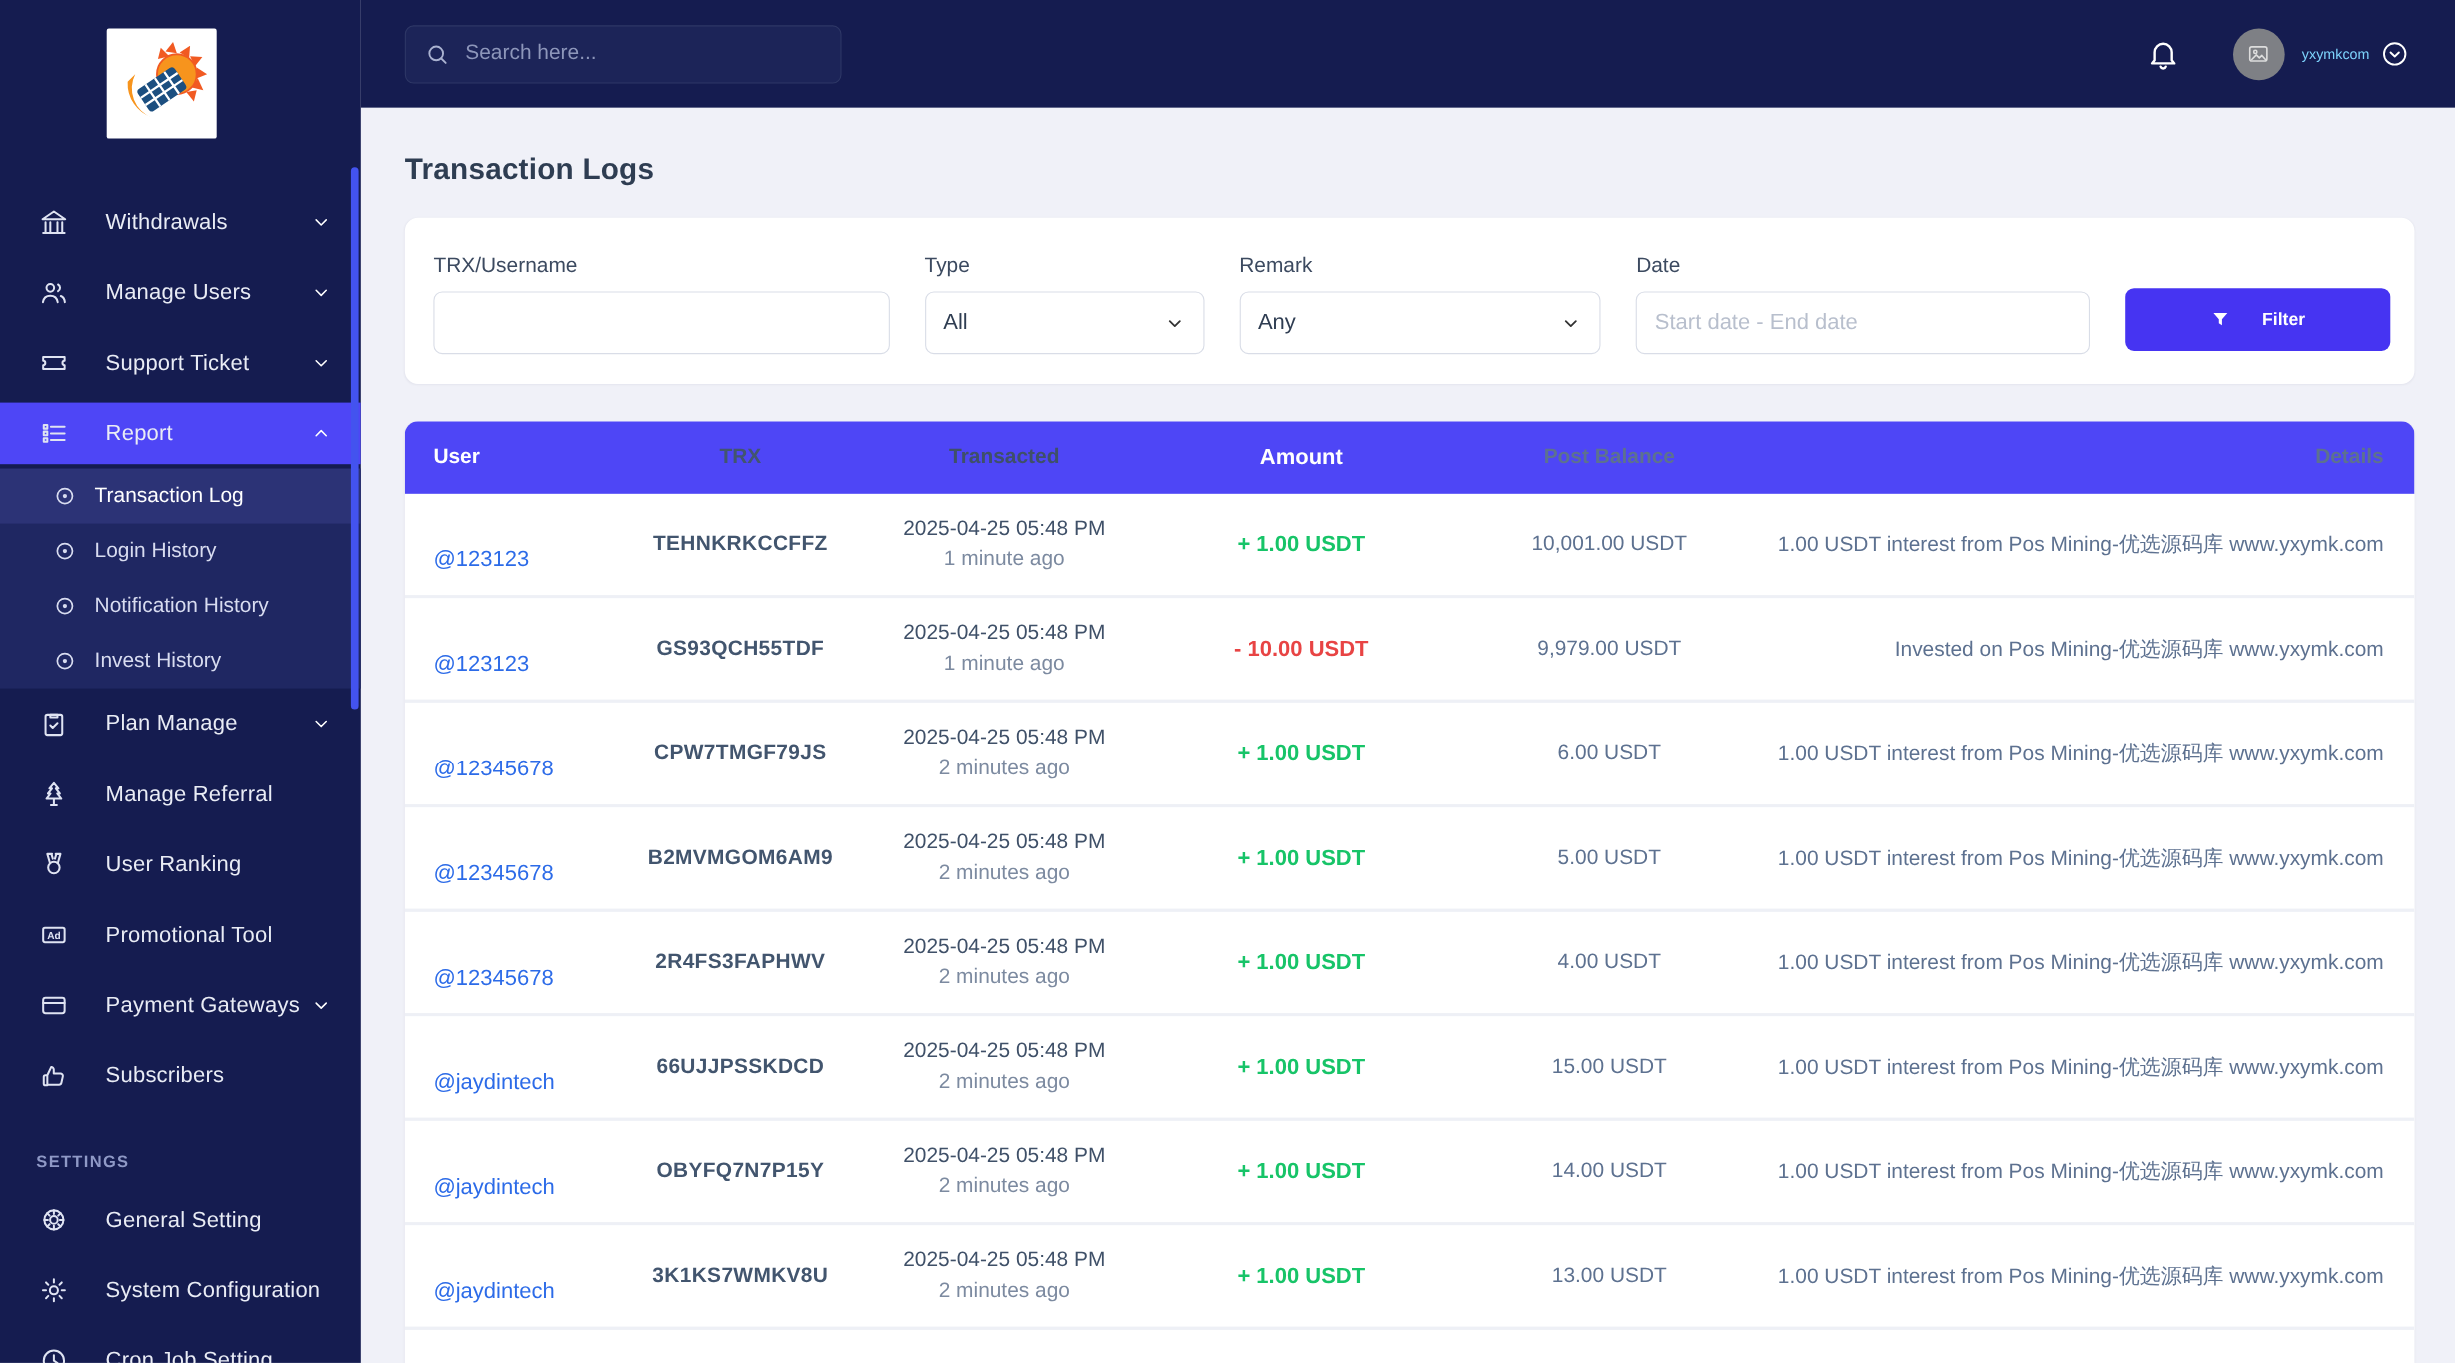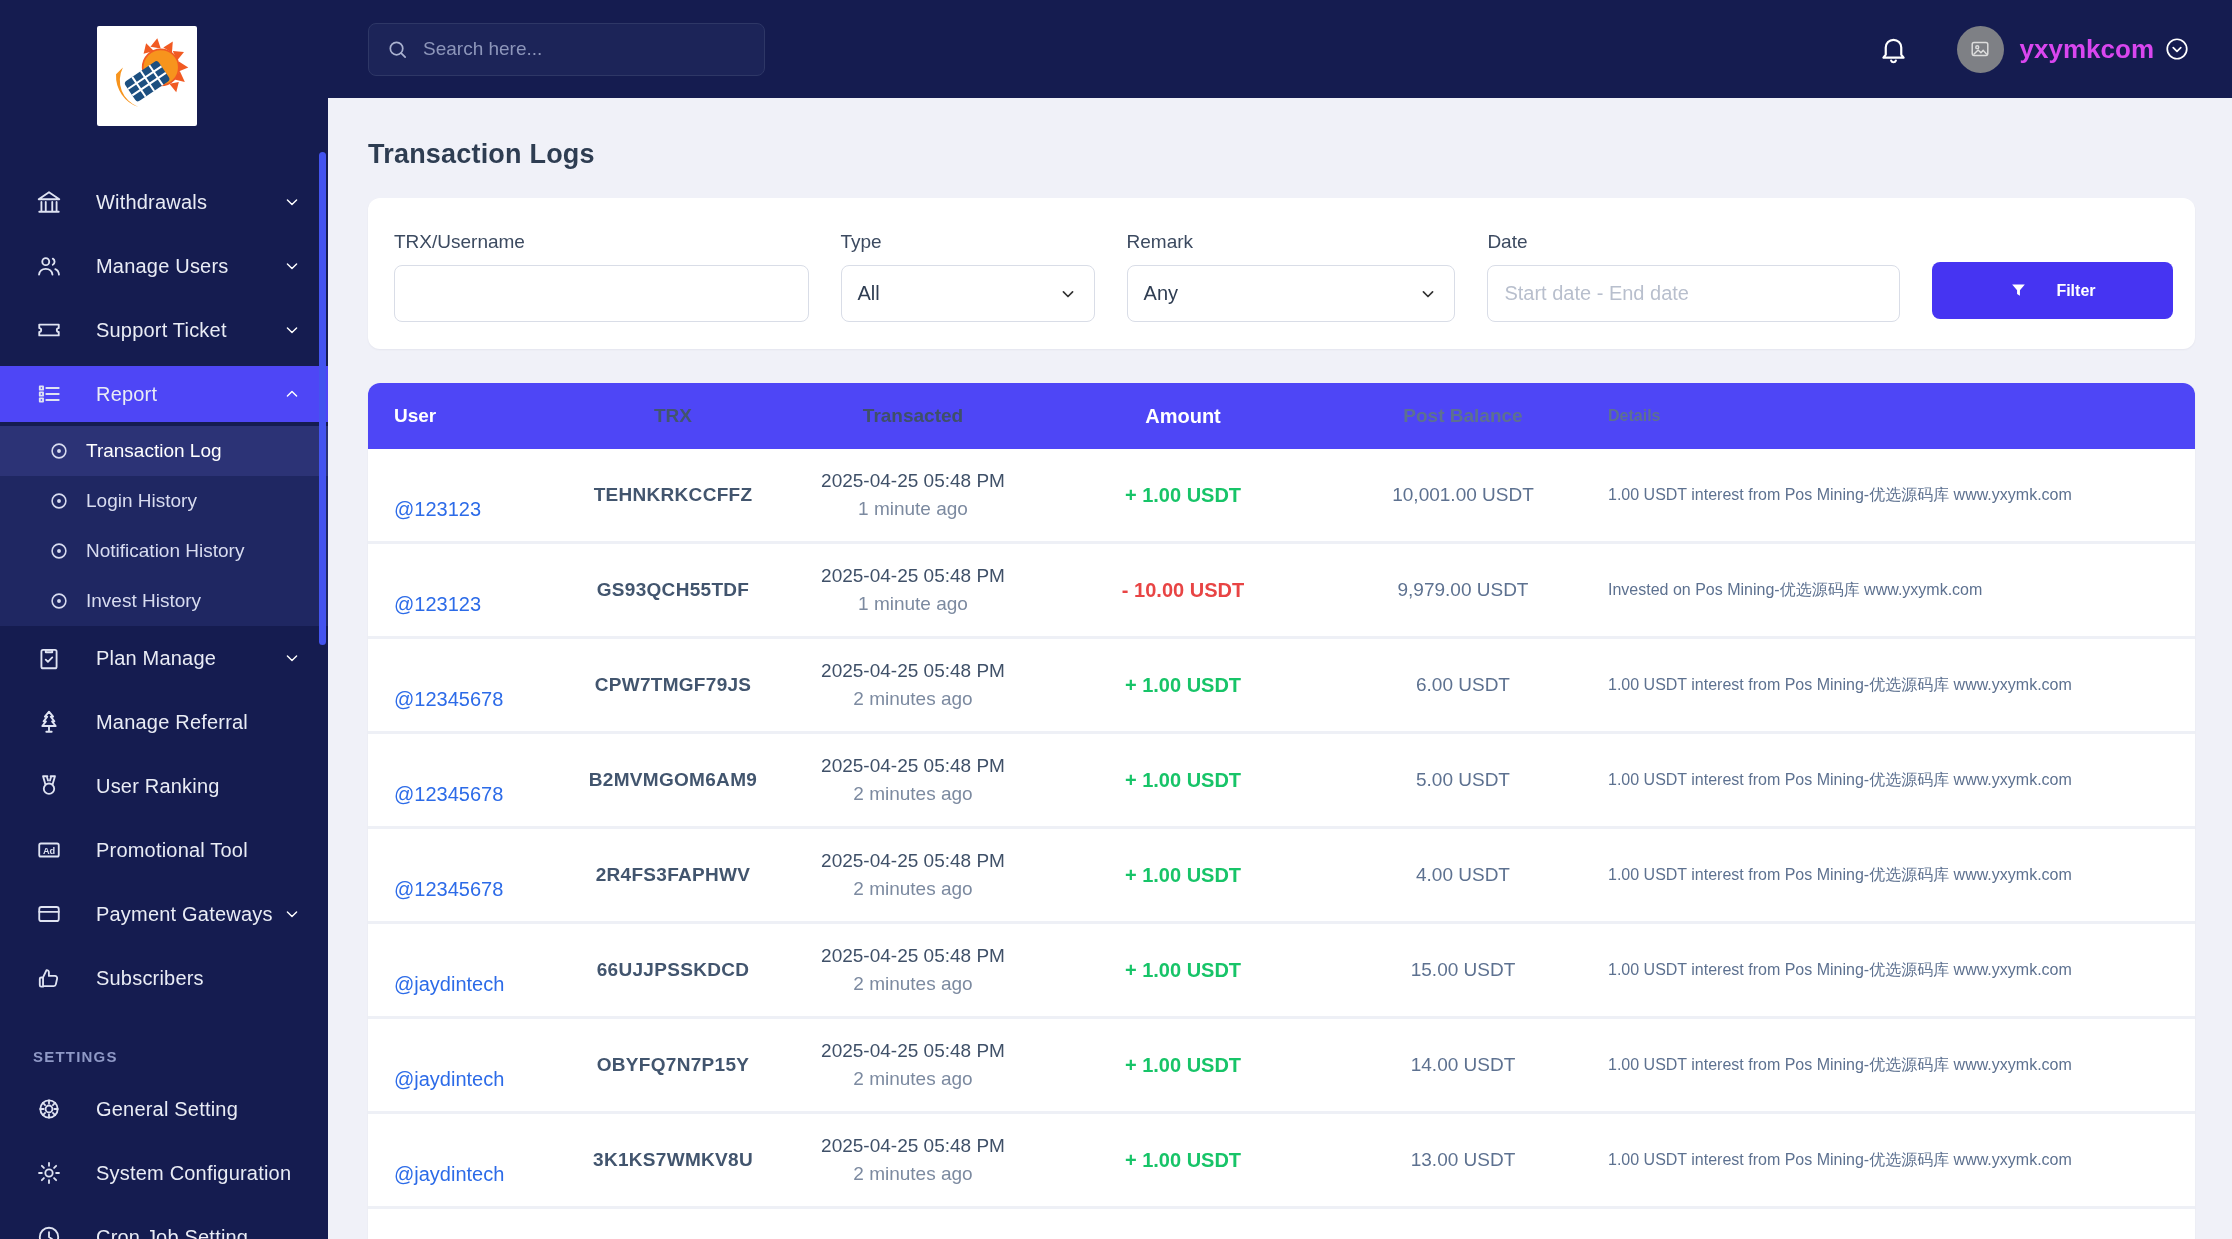--- a/index.html
+++ b/index.html
@@ -30,21 +30,21 @@
   .main{flex:1;display:flex;flex-direction:column;min-width:0}
   .topbar{height:98px;background:#151c50;display:flex;align-items:center;padding:0 42px 0 40px;flex-shrink:0}
   .search-wrap{position:relative;width:397px;height:53px}
   .search-input{width:100%;height:100%;background:#1c2458;border:1px solid #2e3766;border-radius:8px;color:#cfd5ea;font-size:19px;padding:0 16px 0 54px;outline:none}
   .search-input::placeholder{color:#8d96ba}
   .search-ic{position:absolute;left:18px;top:15px;width:23px;height:23px;color:#aab2d0;pointer-events:none}
   .topbar-right{margin-left:auto;display:flex;align-items:center}
   .bell{width:31px;height:31px;color:#fff;cursor:pointer}
   .avatar{width:47px;height:47px;border-radius:50%;background:#7e8085;display:flex;align-items:center;justify-content:center;color:#ddd;margin-left:48px;cursor:pointer}
   .avatar svg{width:22px;height:22px}
-  .username{color:#d946ef;font-size:26px;font-weight:700;margin-left:16px;cursor:pointer}
+  .username{color:#7dd3fc;font-size:13px;font-weight:400;margin-left:16px;cursor:pointer}
   .chev-circle{width:26px;height:26px;color:#fff;margin-left:10px;cursor:pointer}
 
   .content{flex:1;background:#f0f1f8;padding:28px 37px 0 40px;overflow:hidden}
   .page-title{font-size:27px;font-weight:700;color:#2e3d52;margin-top:13px;letter-spacing:.2px}
 
   
   .filter-card{margin-top:28px;background:#fff;border-radius:12px;height:151px;padding:33px 22px 0 26px;display:flex;gap:32px;box-shadow:0 1px 2px rgba(20,25,60,.05)}
   .field{display:flex;flex-direction:column}
   .field-label{font-size:19px;color:#3c4a60;margin-bottom:12px;font-weight:500}
   .f-trx{width:416px}.f-type{width:255px}.f-remark{width:330px}.f-date{width:414px}
@@ -58,21 +58,21 @@
   
   .table-card{margin-top:34px;background:#fff;border-radius:12px 12px 0 0;overflow:hidden;height:900px;box-shadow:0 1px 2px rgba(20,25,60,.05)}
   .thead{height:66px;background:#4e46f6;display:flex;align-items:center;color:#fff;font-weight:700;font-size:19px}
   .trow{height:95px;display:flex;align-items:center;border-bottom:3px solid #eef0f6;background:#fff}
   .cell{flex-shrink:0}
   .c-user{width:200px;padding-left:26px;text-align:left}
   .c-trx{width:210px;text-align:center;font-weight:700;color:#42556e}
   .c-date{width:270px;text-align:center;color:#3f5068;font-size:19px;line-height:1.45}
   .c-amount{width:270px;text-align:center;font-weight:700;font-size:20px}
   .c-post{width:290px;text-align:center;color:#5d7190;font-size:19px}
-  .c-details{flex:1;padding-right:28px;color:#5d7190;font-size:16px}
+  .c-details{flex:1;text-align:right;padding-right:28px;color:#5d7190;font-size:19px}
   .credit{color:#17c468}
   .debit{color:#e84444}
   .user-link{color:#2c6be8;font-size:20px;text-decoration:none;display:inline-block;transform:translateY(14px);cursor:pointer}
   .trx-code{font-size:19px;letter-spacing:.3px}
   .ago{color:#7c8aa0}
 </style>
 </head>
 <body>
 
 <div class="app">

